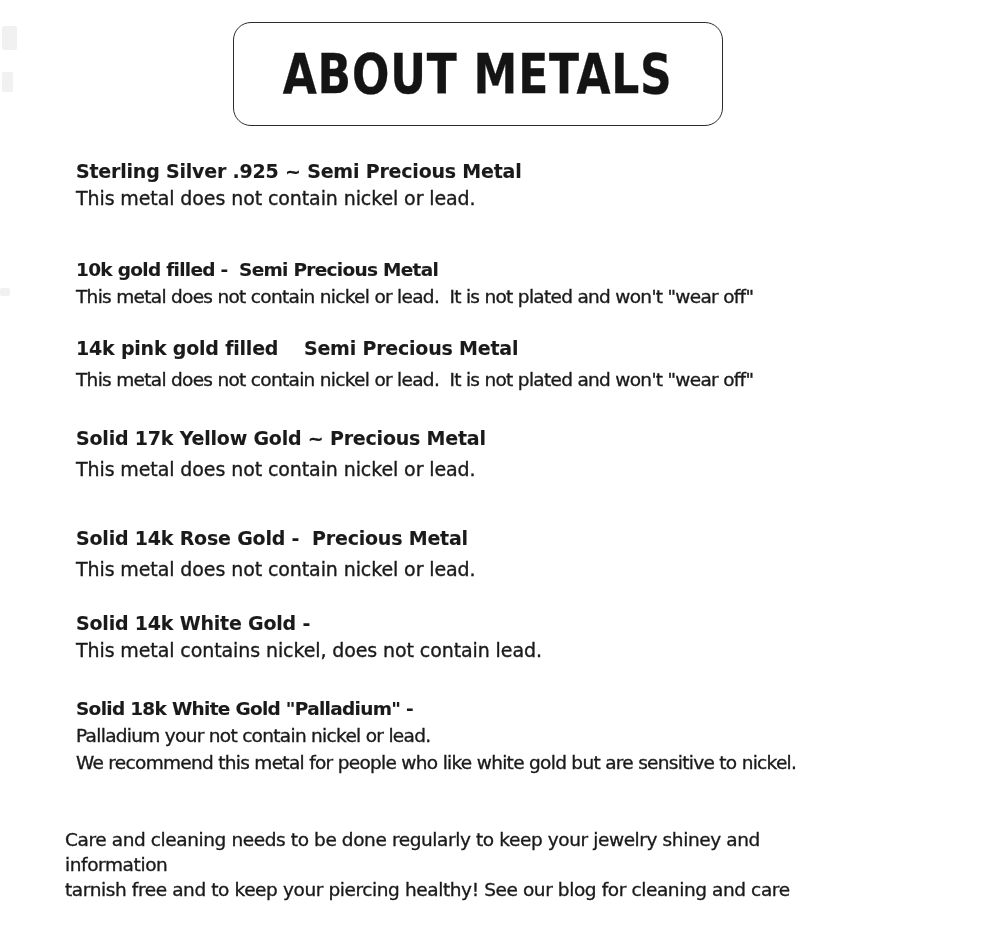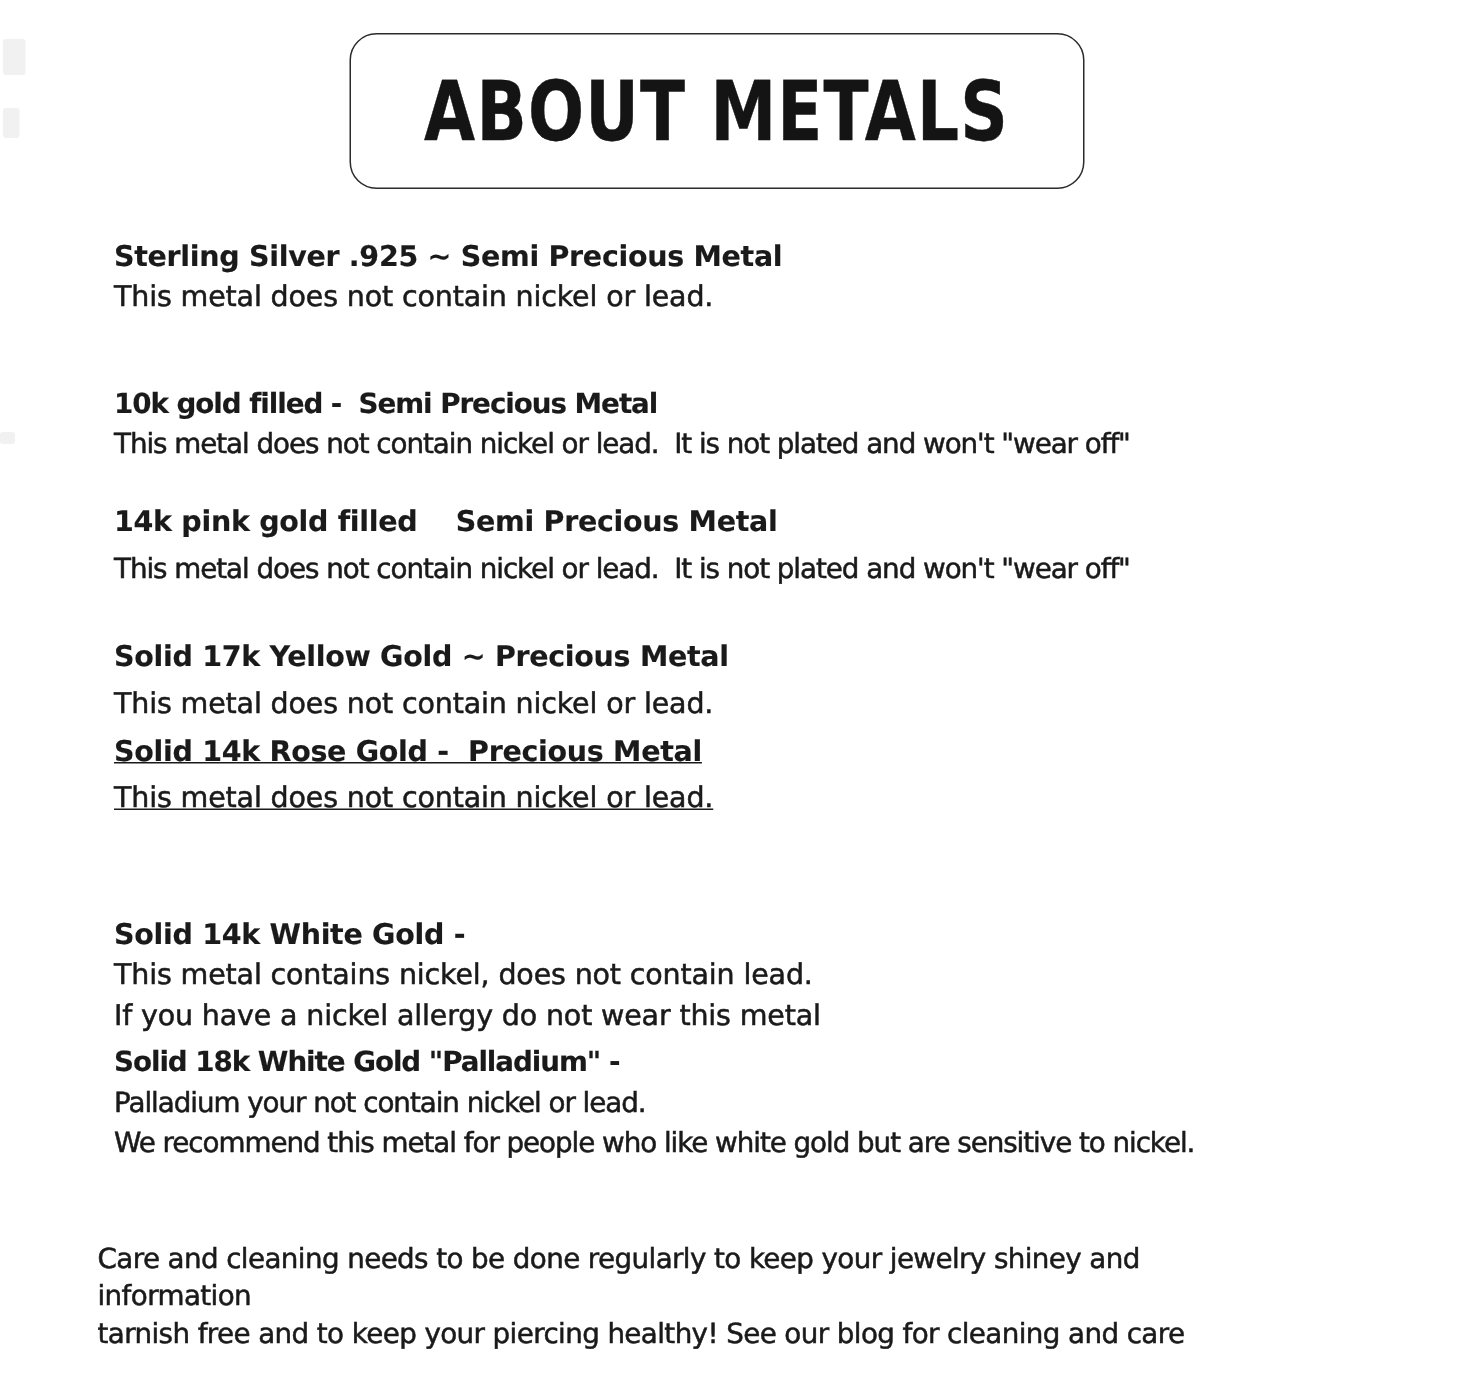--- a/index.html
+++ b/index.html
@@ -62,21 +62,21 @@
   
   .cond { letter-spacing: -0.7px; font-size: 18.5px; }
   .gap-top { margin-top: 4px; }
 
   .footer-block .line { line-height: 25px; font-size: 18.5px; letter-spacing: -0.4px; }
 
   .s1 { top: 158px; }
   .s2 { top: 256px; }
   .s3 { top: 335px; }
   .s4 { top: 425px; }
-  .s5 { top: 488px; text-decoration: underline; }
+  .s5 { top: 525px; }
   .s6 { top: 574px; margin-top: 36px; }
   .s7 { top: 695px; }
   .footer-block { top: 827px; }
 </style>
 </head>
 <body>
 
 <div class="page">
 
   <div class="artifact a1"></div>
@@ -108,21 +108,20 @@
   </div>
 
   <div class="section s5">
     <div class="heading">Solid 14k Rose Gold -  Precious Metal</div>
     <div class="line gap-top">This metal does not contain nickel or lead.</div>
   </div>
 
   <div class="section s6">
     <div class="heading">Solid 14k White Gold -</div>
     <div class="line">This metal contains nickel, does not contain lead.</div>
-    <div class="line">If you have a nickel allergy do not wear this metal</div>
   </div>
 
   <div class="section s7">
     <div class="heading cond">Solid 18k White Gold "Palladium" -</div>
     <div class="line cond">Palladium your not contain nickel or lead.</div>
     <div class="line cond">We recommend this metal for people who like white gold but are sensitive to nickel.</div>
   </div>
 
   <div class="footer-block">
     <div class="line">Care and cleaning needs to be done regularly to keep your jewelry shiney and</div>

